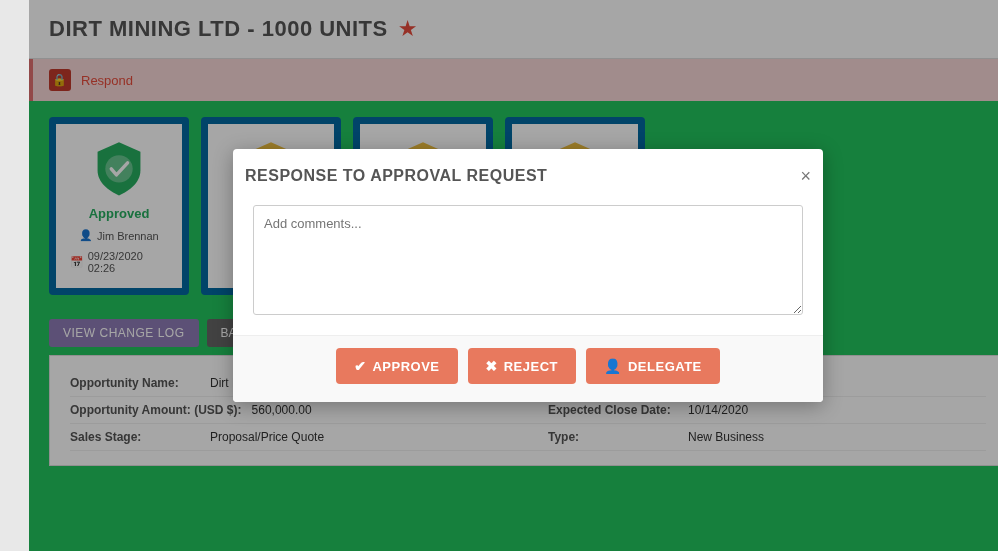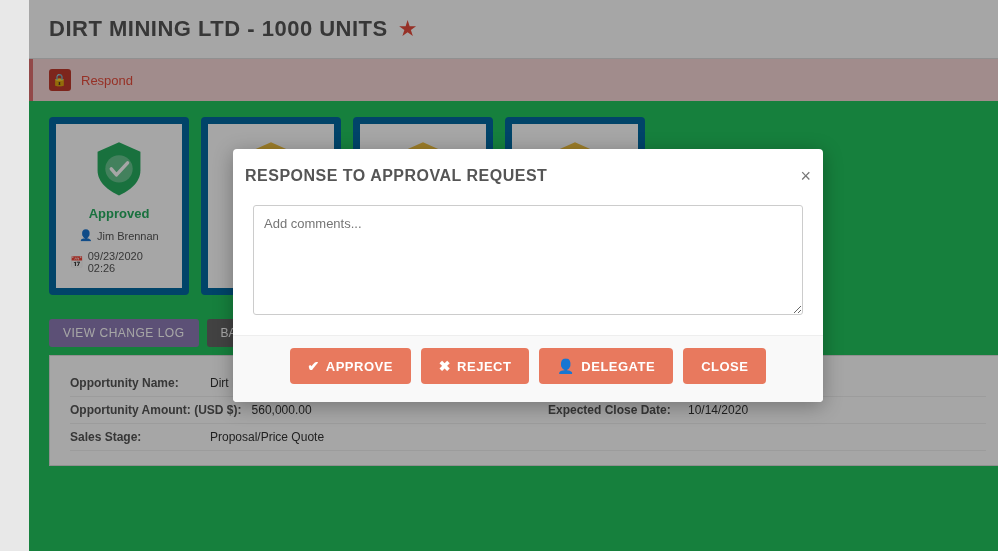--- a/index.html
+++ b/index.html
@@ -394,20 +394,24 @@
       </div>
       <div class="detail-col">
         <span class="detail-label">Expected Close Date:</span>
         <span class="detail-value">10/14/2020</span>
       </div>
     </div>
     <div class="detail-row">
       <div class="detail-col">
         <span class="detail-label">Sales Stage:</span>
         <span class="detail-value">Proposal/Price Quote</span>
+      </div>
+      <div class="detail-col">
+        <span class="detail-label">Type:</span>
+        <span class="detail-value">New Business</span>
       </div>
     </div>
   </div>
 
   <div class="overlay">
     <div class="modal">
 
       <div class="modal-header">
         <span class="modal-title">RESPONSE TO APPROVAL REQUEST</span>
         <button class="modal-close">×</button>
@@ -423,19 +427,16 @@
           <span>APPROVE</span>
         </button>
         <button class="btn-modal btn-reject">
           <span class="btn-icon">✖</span>
           <span>REJECT</span>
         </button>
         <button class="btn-modal btn-delegate">
           <span class="btn-icon">👤</span>
           <span>DELEGATE</span>
         </button>
-        <button class="btn-modal btn-close">
-          <span>CLOSE</span>
-        </button>
       </div>
     </div>
   </div>
 </div>
 
 </body></html>

